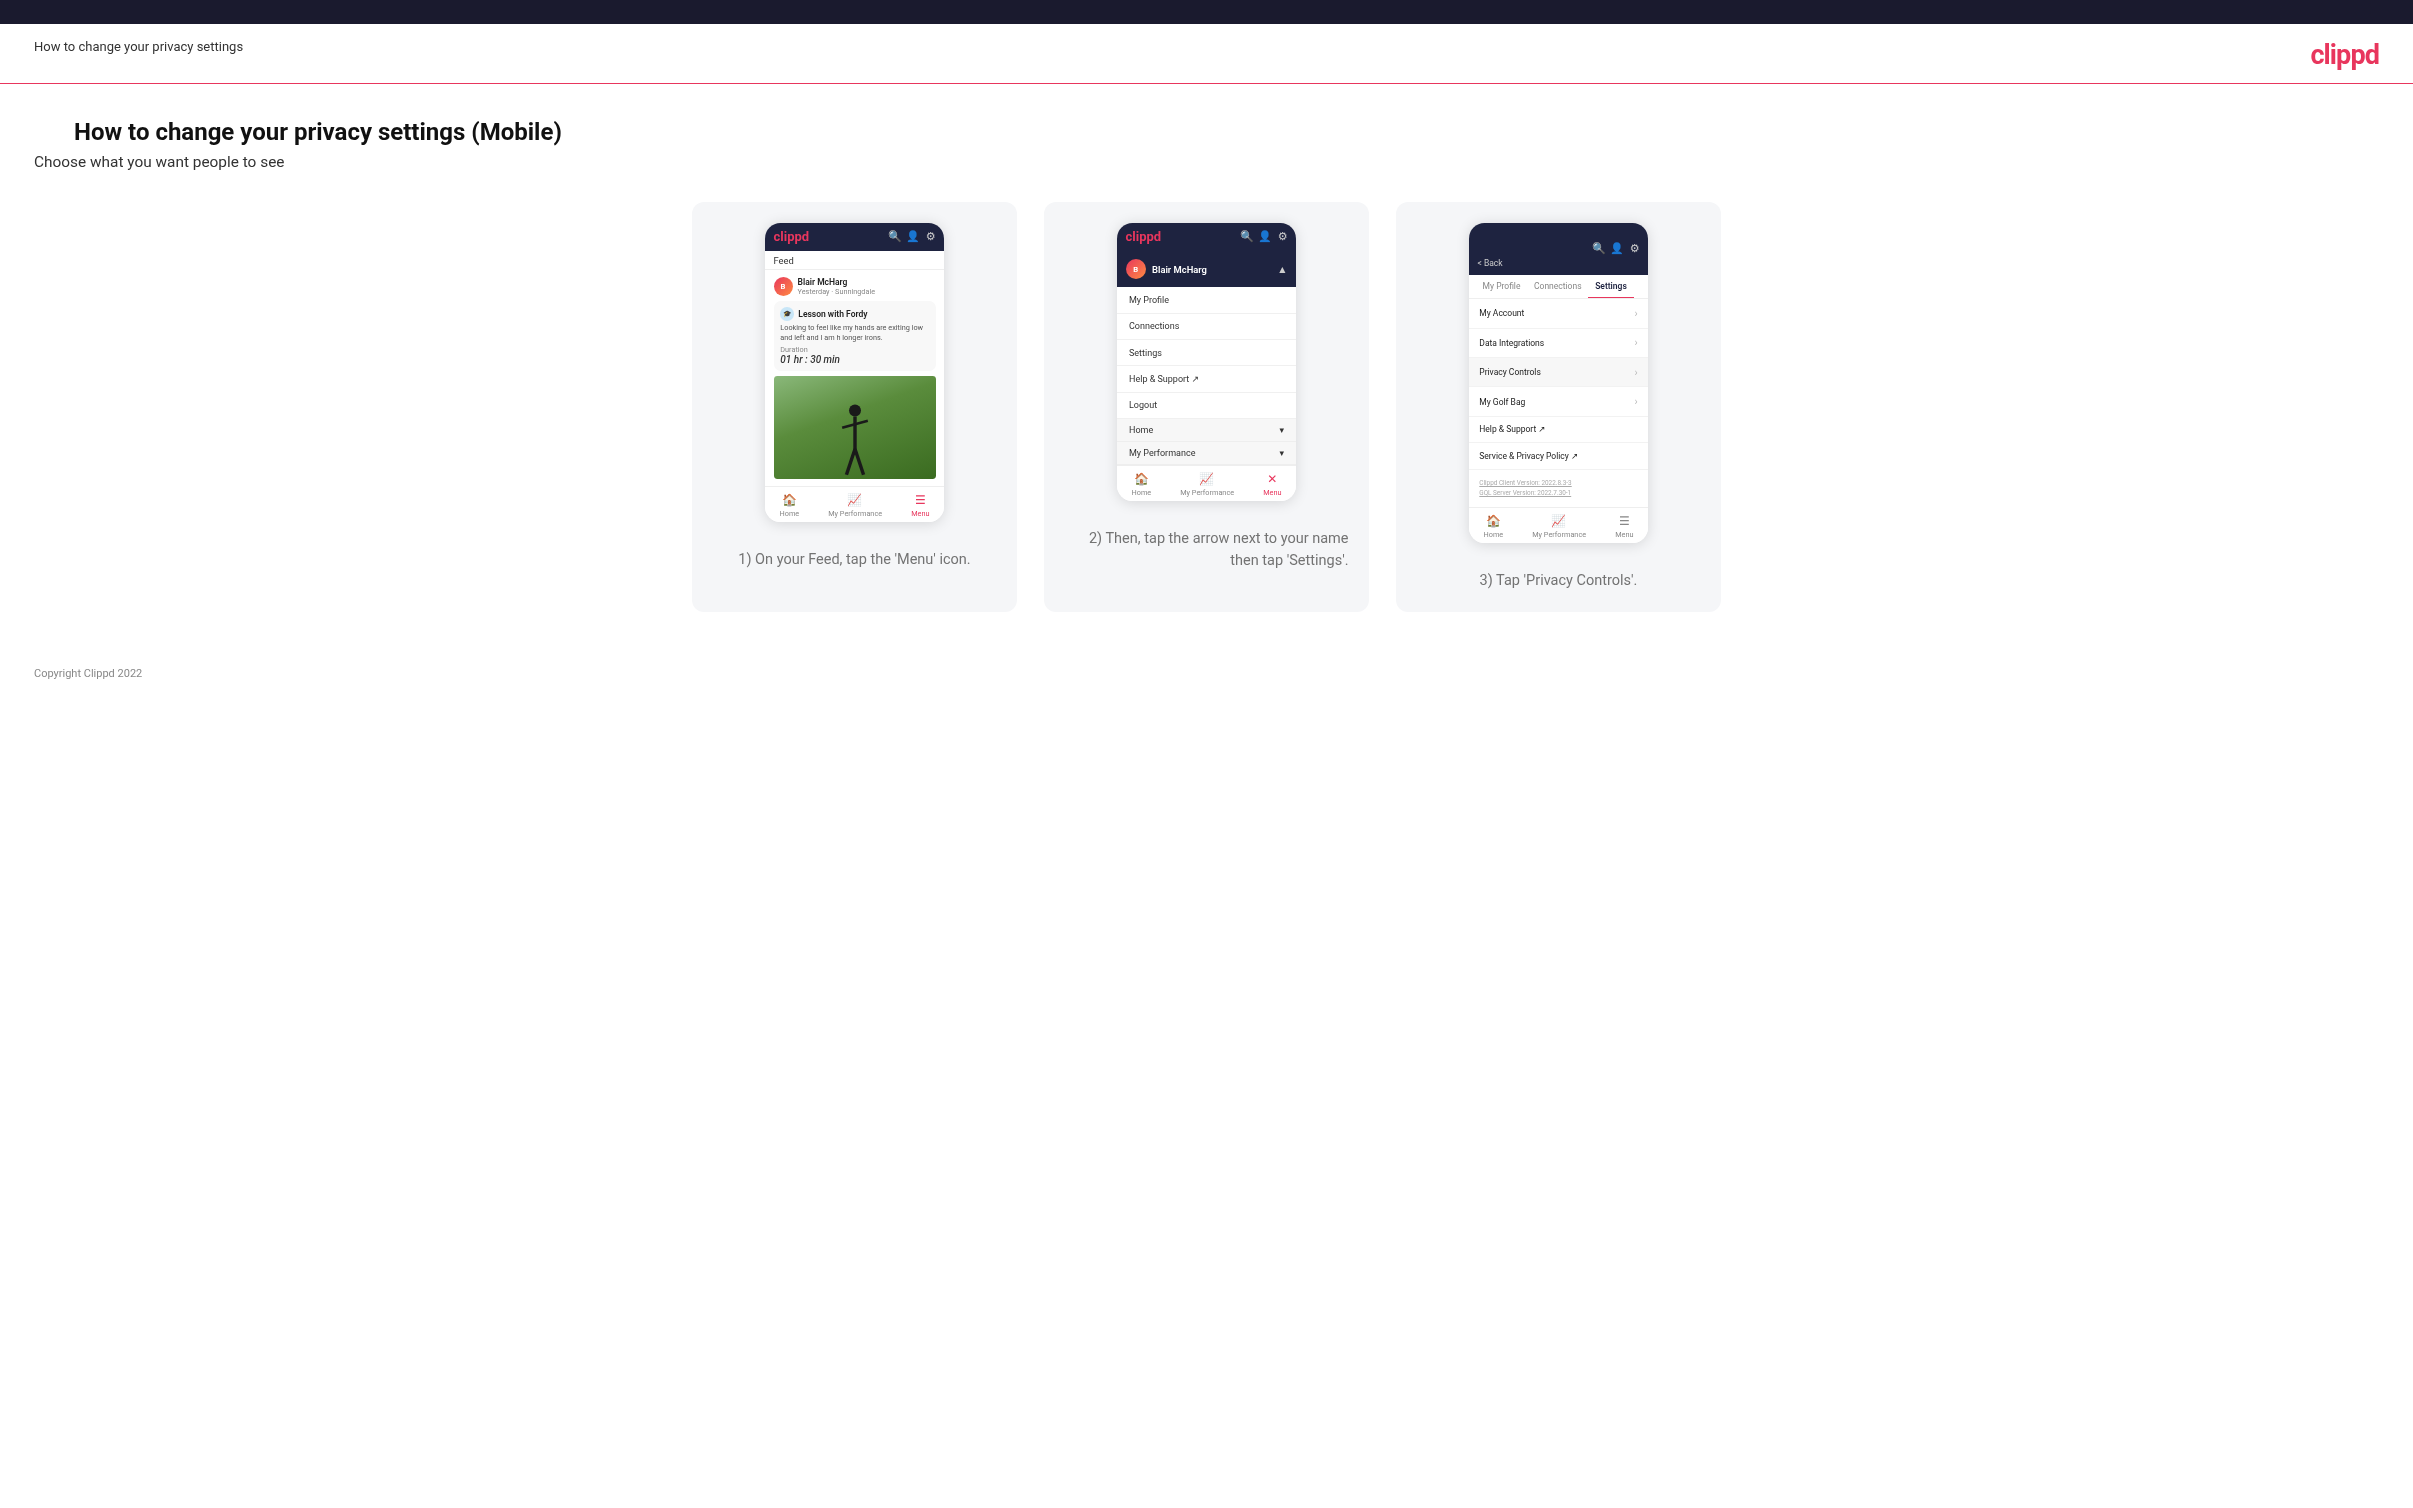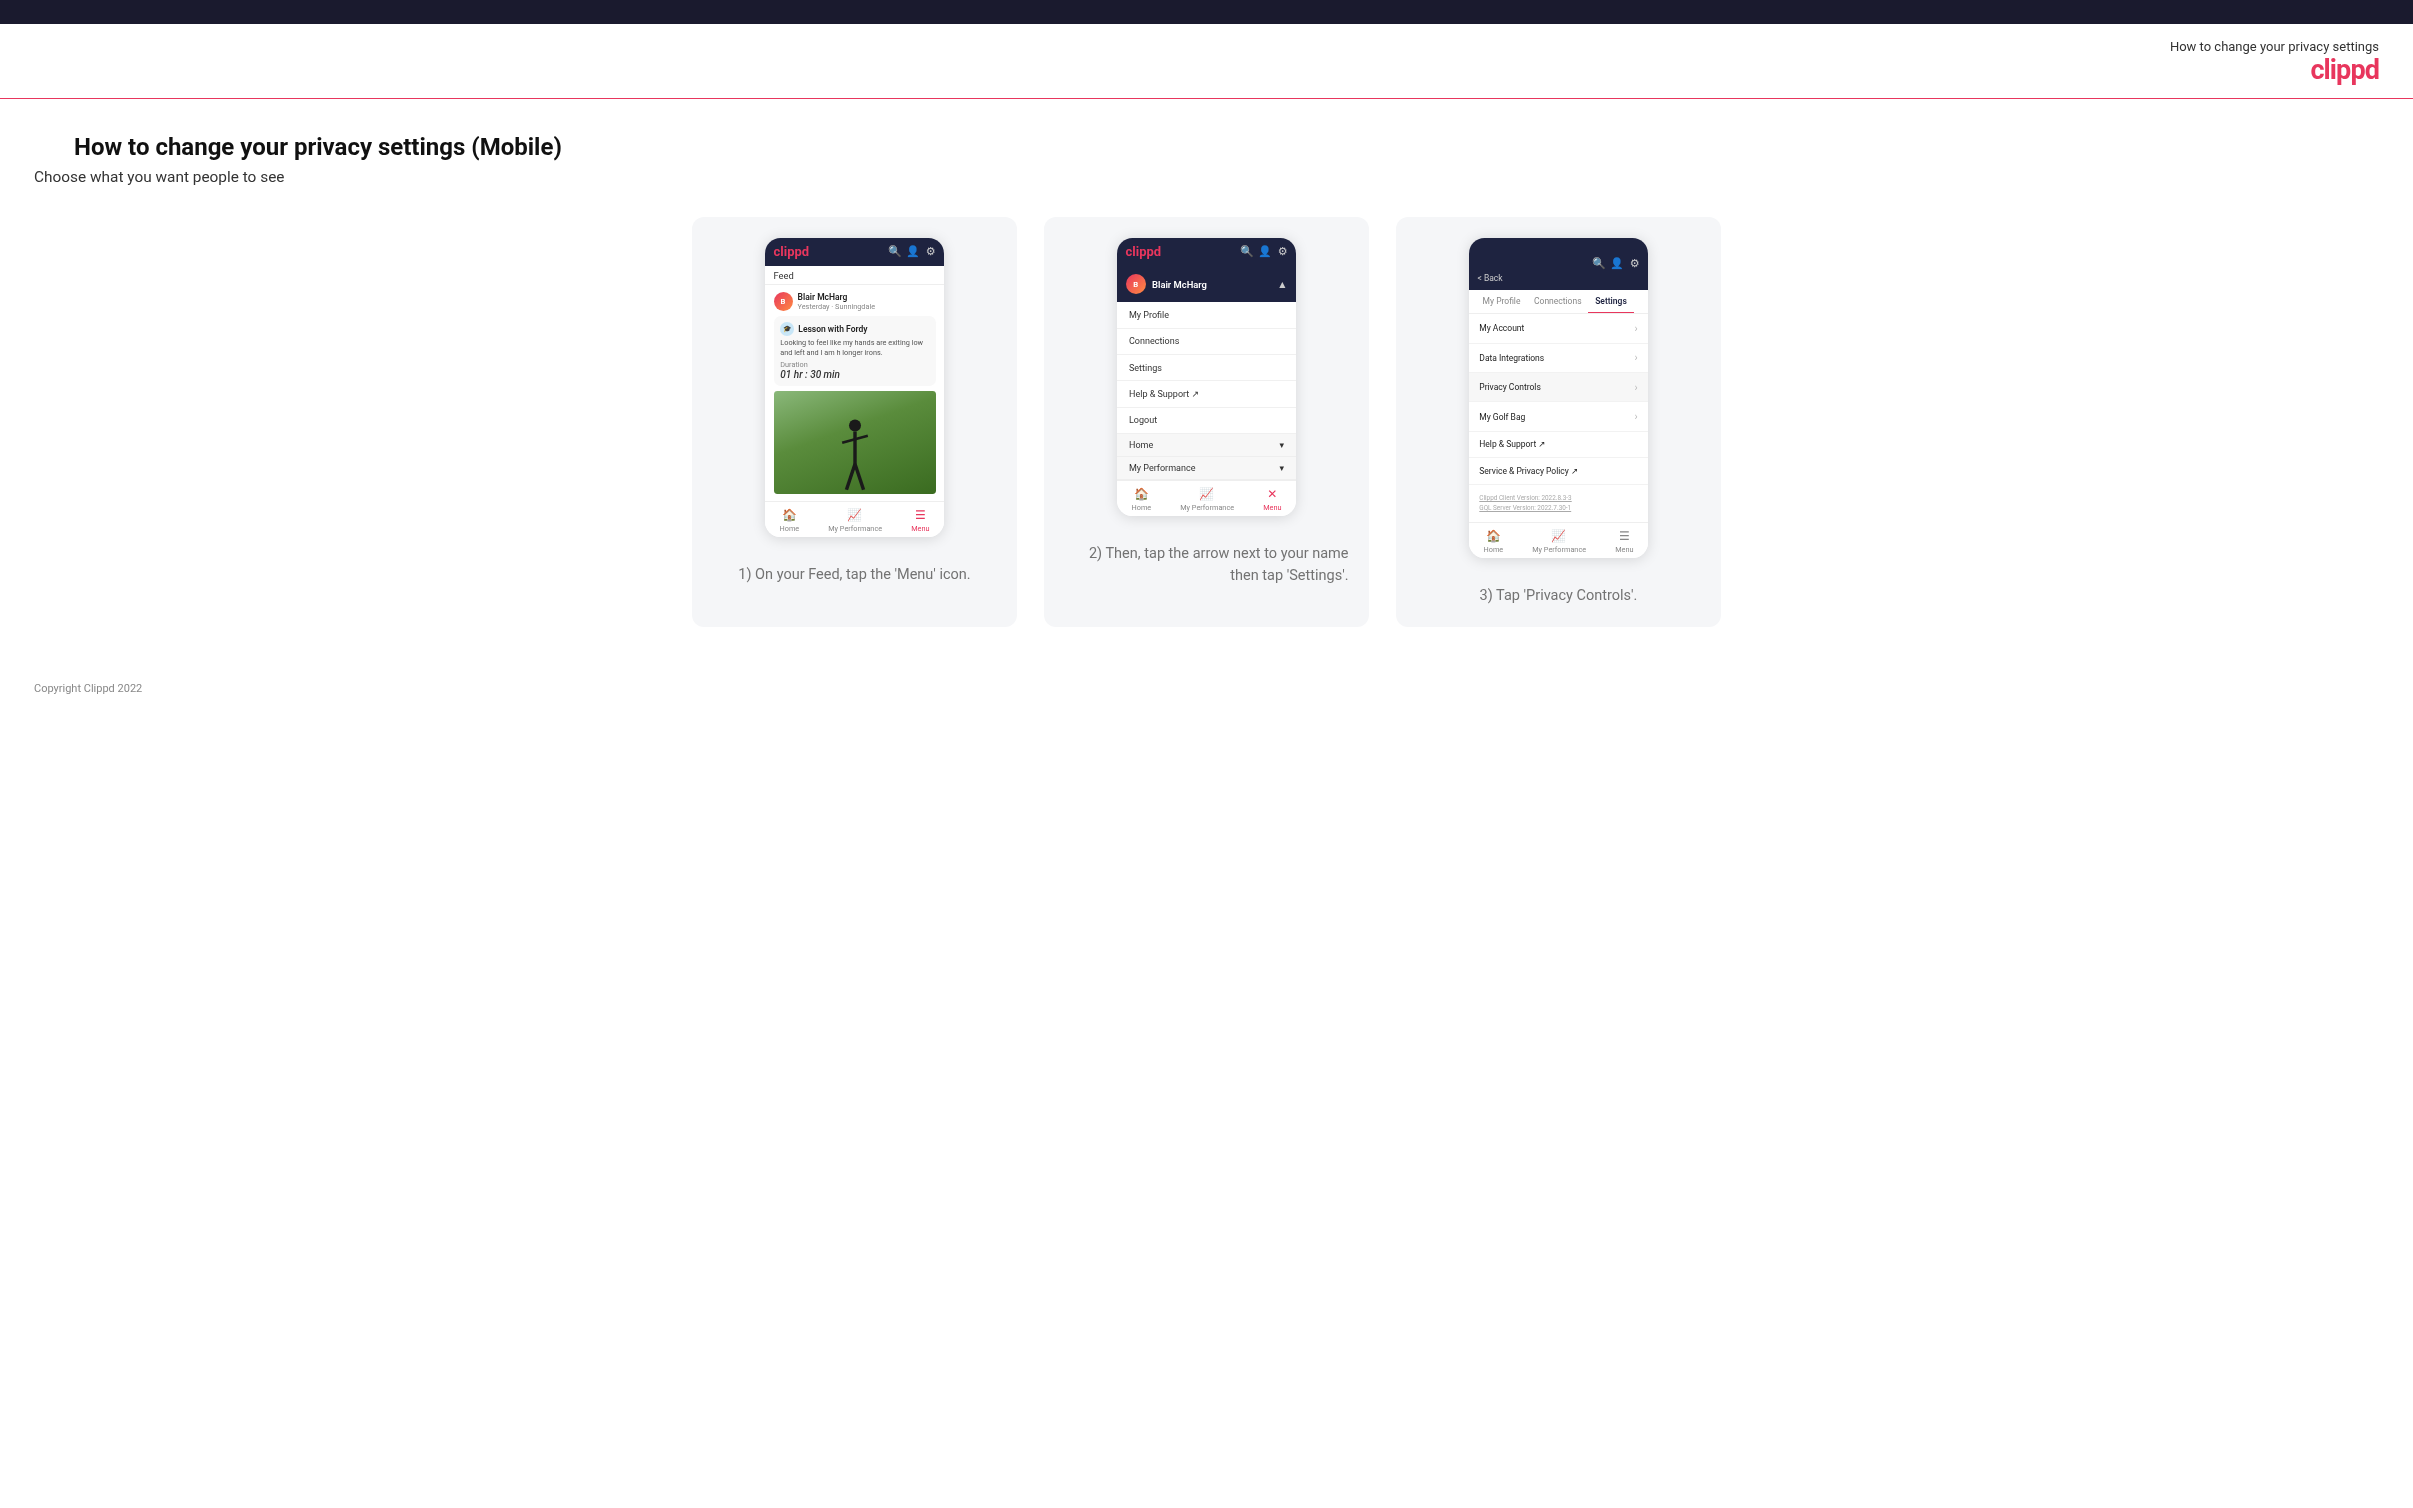--- a/index.html
+++ b/index.html
@@ -7,25 +7,24 @@
       font-family: -apple-system, BlinkMacSystemFont, 'Segoe UI', Roboto, sans-serif;
       background: #fff;
       color: #222;
     }
     .top-bar {
       background: #1a1a2e;
       height: 24px;
     }
     .header {
       display: flex;
-      align-items: flex-end;
+      align-items: flex-start;
       justify-content: space-between;
       padding: 15.4px 34px 12px 34px;
       border-bottom: 0.9px solid #e8365d;
-      flex-direction: column;
     }
     .header-title {
       font-size: 13px;
       color: #333;
     }
     .logo {
       font-size: 27px;
       font-weight: 700;
       color: #e8365d;
       letter-spacing: -0.9px;

